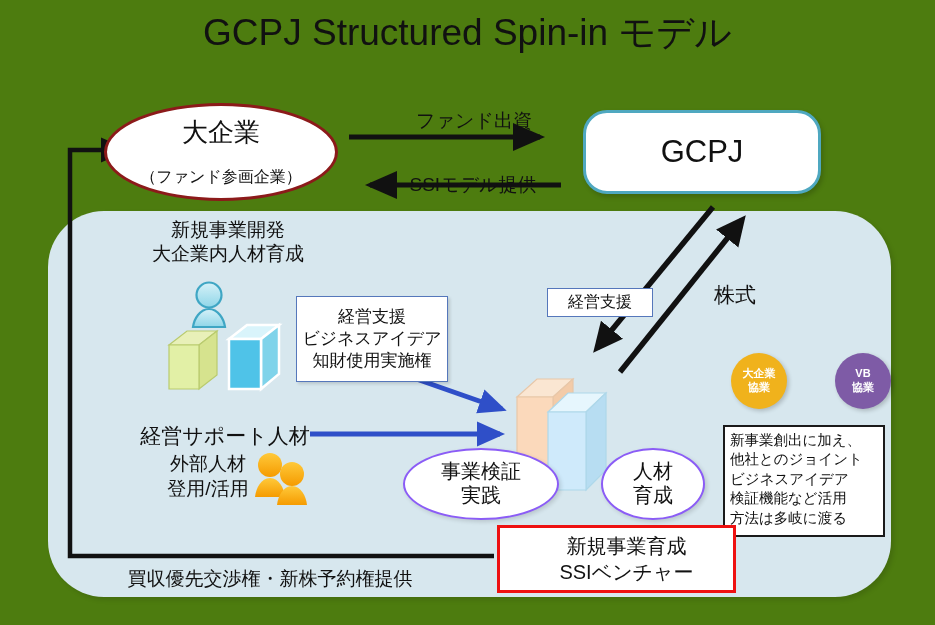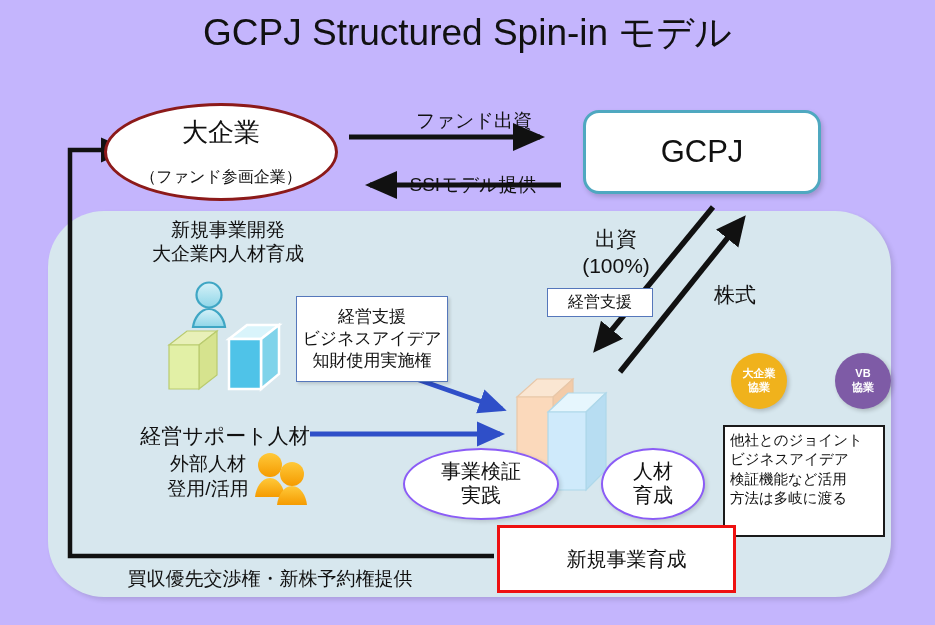--- a/index.html
+++ b/index.html
@@ -7,21 +7,21 @@
     padding: 0;
     background: #ffffff;
   }
   body {
     font-family: "Liberation Sans", "DejaVu Sans", sans-serif;
   }
   #canvas {
     position: relative;
     width: 935px;
     height: 625px;
-    background: #c4b5fd;
+    background: #4d7c0f;
     overflow: hidden;
   }
   .abs { position: absolute; }
 
   
   #title {
     left: 0; top: 8px;
     width: 935px;
     text-align: center;
     font-size: 37px;
@@ -59,21 +59,21 @@
     justify-content: center;
   }
   #corp-ellipse .l1 { font-size: 26px; color: #111; line-height: 1.1; }
   #corp-ellipse .l2 { font-size: 16px; color: #111; line-height: 1.2; margin-top: 20px;}
 
   
   #gcpj-box {
     left: 583px; top: 110px;
     width: 232px; height: 78px;
     border: 3.5px solid #4fa8c0;
-    border-radius: 16px;
+    border-radius: 24px;
     background: #ffffff;
     display: flex; align-items: center; justify-content: center;
     font-size: 31px; color: #111;
     box-shadow: 2px 3px 5px rgba(0,0,0,0.18);
   }
 
   
   #lbl-fund {
     left: 384px; top: 108px; width: 180px;
     text-align: center; font-size: 19px; color: #111; white-space: nowrap;
@@ -288,24 +288,20 @@
         <stop offset="0%" stop-color="#ffc93a"></stop>
         <stop offset="100%" stop-color="#f59b00"></stop>
       </linearGradient>
     </defs>
     <circle cx="20" cy="13" r="12" fill="url(#orng)"></circle>
     <path d="M20,26 C29,26 34,36 35,45 L5,45 C6,36 11,26 20,26 Z" fill="url(#orng)"></path>
     <circle cx="42" cy="22" r="12" fill="url(#orng)"></circle>
     <path d="M42,34 C51,34 56,44 57,53 L27,53 C28,44 33,34 42,34 Z" fill="url(#orng)"></path>
   </svg>
 
-  <div id="lbl-shusshi" class="abs">
-    <div>出資</div>
-    <div>(100%)</div>
-  </div>
   <div id="box-keiei" class="abs">
     <span>経営支援</span>
   </div>
   <div id="lbl-kabushiki" class="abs">株式</div>
 
   <svg class="abs" style="left:513px; top:375px;" width="64" height="106" viewBox="0 0 64 106">
     <polygon points="4,22 40,22 60,4 24,4" fill="#fae6d2" stroke="#e8c7a8" stroke-width="1.2"></polygon>
     <polygon points="40,22 60,4 60,80 40,100" fill="#f3cba8" stroke="#e8c7a8" stroke-width="1.2"></polygon>
     <polygon points="4,22 40,22 40,100 4,100" fill="#fbd9bb" stroke="#e8c7a8" stroke-width="1.2"></polygon>
   </svg>
@@ -319,34 +315,36 @@
   <div id="circle-corp" class="abs badge-circle">
     <span>大企業</span>
     <span>協業</span>
   </div>
   <div id="circle-vb" class="abs badge-circle">
     <span>VB</span>
     <span>協業</span>
   </div>
 
   <div id="box-note" class="abs">
+    <div>新事業創出に加え、</div>
     <div>他社とのジョイント</div>
     <div>ビジネスアイデア</div>
     <div>検証機能など活用</div>
     <div>方法は多岐に渡る</div>
   </div>
 
   <div id="oval-verify" class="abs oval">
     <div>事業検証</div>
     <div>実践</div>
   </div>
   <div id="oval-dev" class="abs oval">
     <div>人材</div>
     <div>育成</div>
   </div>
 
   <div id="box-ssi" class="abs">
     <div>新規事業育成</div>
+    <div>SSIベンチャー</div>
   </div>
 
   <div id="lbl-bottom" class="abs">買収優先交渉権・新株予約権提供</div>
 
 </div>
 
 </body></html>

